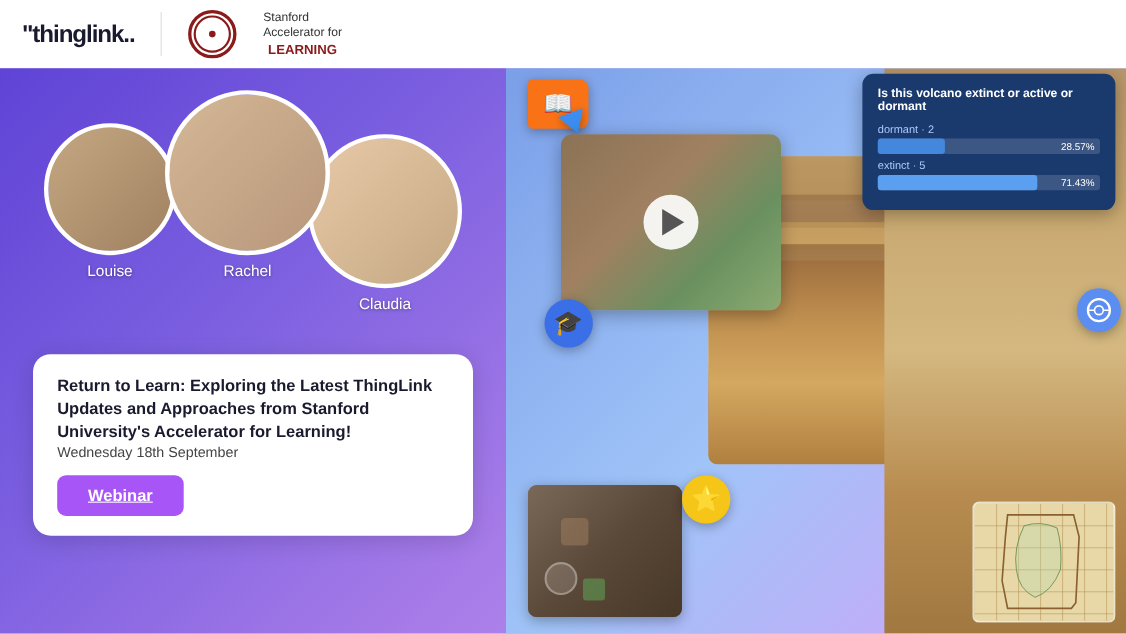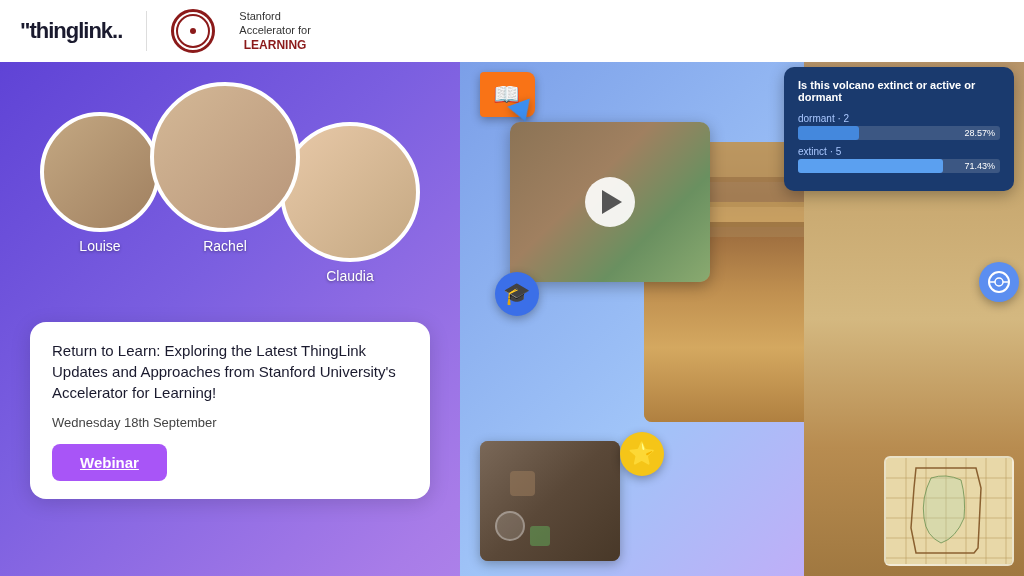--- a/index.html
+++ b/index.html
@@ -160,24 +160,24 @@
     .info-card {
       background: white;
       border-radius: 16px;
       padding: 18px 22px;
       box-shadow: 0 4px 20px rgba(0,0,0,0.15);
       margin-top: 5px;
     }
 
     .info-card-title {
       font-size: 15px;
-      font-weight: 400;
+      font-weight: 700;
       color: #1a1a2e;
       line-height: 1.4;
-      margin-bottom: 12px;
+      margin-bottom: 0;
     }
 
     .info-card-date {
       font-size: 13px;
       color: #444;
       margin-bottom: 14px;
     }
 
     .webinar-btn {
       background: #a855f7;

